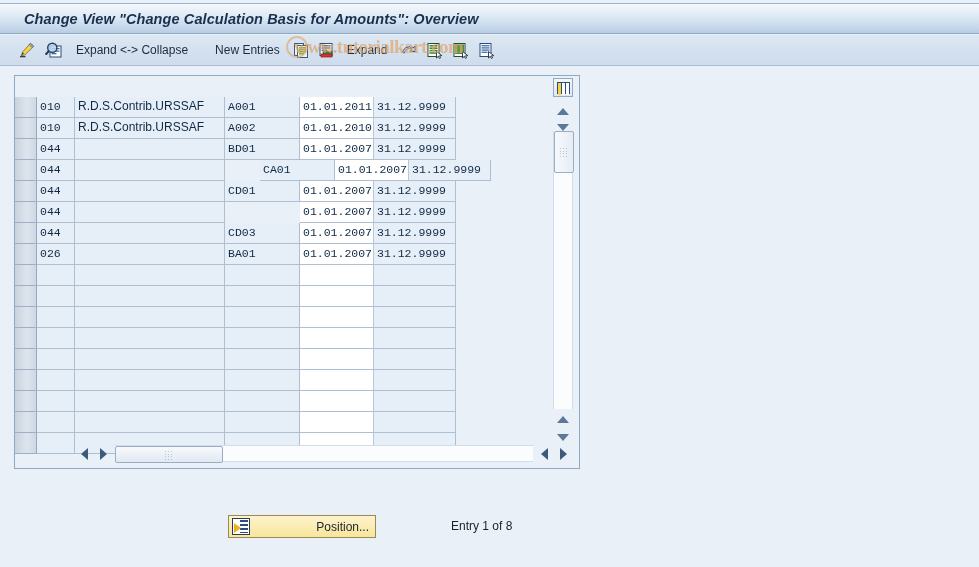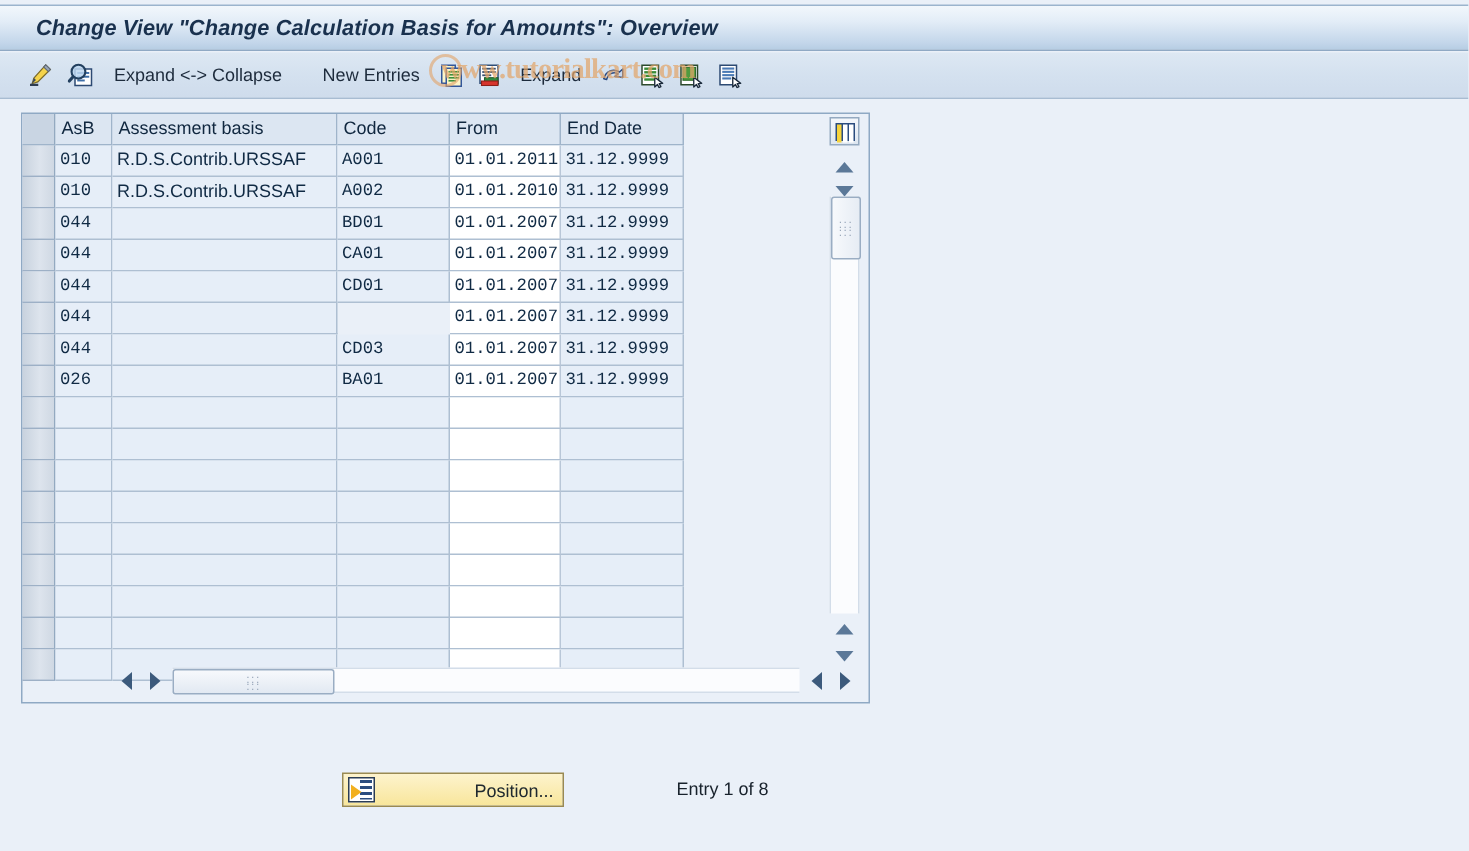--- a/index.html
+++ b/index.html
@@ -374,28 +374,20 @@
         </svg>
       </span>
     </div>
   </div>
 
   <div class="watermark-ring"></div>
   <div class="watermark">www.tutorialkart.com</div>
 
   <div class="tablepanel">
 
-    <div class="grid-head" id="thead">
-        <div class="hcell corner" style="width: 22px;"></div>
-        <div class="hcell" style="width: 38px;">AsB</div>
-        <div class="hcell" style="width: 150px;">Assessment basis</div>
-        <div class="hcell" style="width: 75px;">Code</div>
-        <div class="hcell" style="width: 74px;">From</div>
-        <div class="hcell" style="width: 82px;">End Date</div>
-      </div>
     <div class="grid-body" id="tbody">
         <div class="grow">
           <div class="gcell sel" style="width: 22px;"></div>
           <div class="gcell rightal" style="width: 38px;">010</div>
           <div class="gcell label-txt" style="width: 150px;">R.D.S.Contrib.URSSAF</div>
           <div class="gcell" style="width: 75px;">A001</div>
           <div class="gcell white" style="width: 74px;">01.01.2011</div>
           <div class="gcell" style="width: 82px;">31.12.9999</div>
         </div>
         <div class="grow">
@@ -411,21 +403,21 @@
           <div class="gcell rightal" style="width: 38px;">044</div>
           <div class="gcell label-txt" style="width: 150px;"></div>
           <div class="gcell" style="width: 75px;">BD01</div>
           <div class="gcell white" style="width: 74px;">01.01.2007</div>
           <div class="gcell" style="width: 82px;">31.12.9999</div>
         </div>
         <div class="grow">
           <div class="gcell sel" style="width: 22px;"></div>
           <div class="gcell rightal" style="width: 38px;">044</div>
           <div class="gcell label-txt" style="width: 150px;"></div>
-          <div class="gcell" style="width: 75px;">CA01</div>
+          <div class="gcell" style="width: 75px; margin-left: 35px;">CA01</div>
           <div class="gcell white" style="width: 74px;">01.01.2007</div>
           <div class="gcell" style="width: 82px;">31.12.9999</div>
         </div>
         <div class="grow">
           <div class="gcell sel" style="width: 22px;"></div>
           <div class="gcell rightal" style="width: 38px;">044</div>
           <div class="gcell label-txt" style="width: 150px;"></div>
           <div class="gcell" style="width: 75px;">CD01</div>
           <div class="gcell white" style="width: 74px;">01.01.2007</div>
           <div class="gcell" style="width: 82px;">31.12.9999</div>

